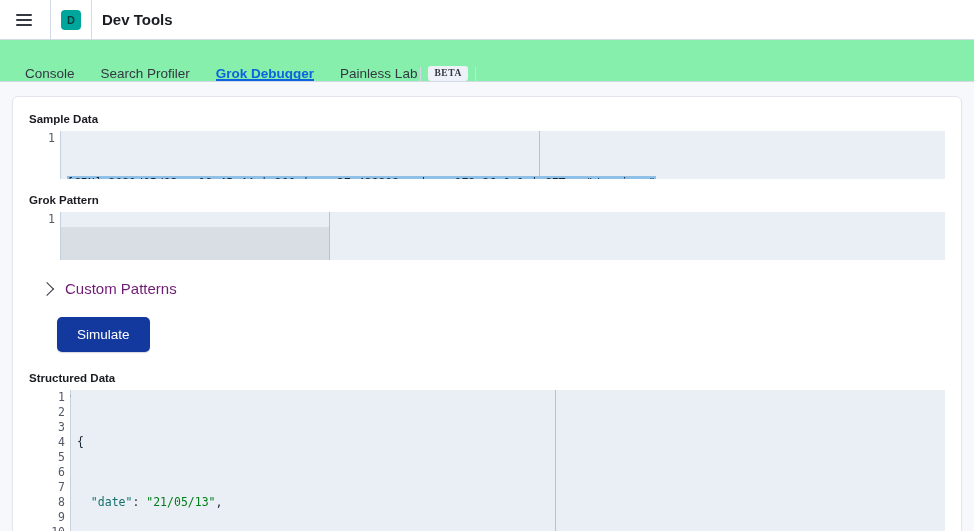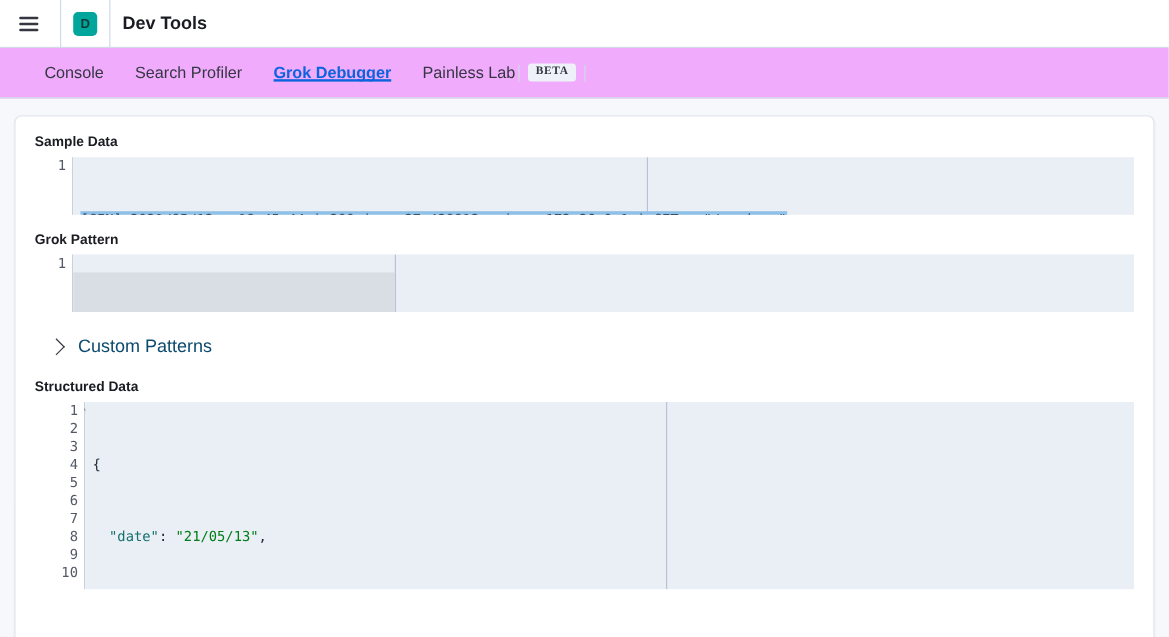--- a/index.html
+++ b/index.html
@@ -56,25 +56,25 @@
   .app-title {
     font-size: 15px;
     font-weight: bold;
     color: #1a1c21;
     white-space: nowrap;
   }
 
   
   .tabbar {
     height: 42px;
-    background: #f0abfc;
+    background: #86efac;
     border-bottom: 1px solid #d3dae6;
     display: flex;
-    align-items: center;
-    padding-left: 24px;
+    align-items: flex-end;
+    padding-left: 12px;
   }
   .tab {
     display: flex;
     align-items: center;
     padding: 0 13px;
     font-size: 13.5px;
     color: #343741;
     cursor: pointer;
     position: relative;
     white-space: nowrap;
@@ -212,21 +212,21 @@
   }
   .chev {
     width: 10px; height: 10px;
     border-right: 1.6px solid #343741;
     border-bottom: 1.6px solid #343741;
     transform: rotate(-45deg);
     margin-left: 1px;
   }
   .accordion-label {
     font-size: 15px;
-    color: #0c4a6e;
+    color: #701a75;
   }
 
   
   .btn-simulate {
     margin: 20px 0 0 28px;
     background: #14399e;
     color: #ffffff;
     border: none;
     border-radius: 5px;
     font-size: 13.5px;
@@ -302,20 +302,21 @@
       </div>
     </div>
 
     
     <div class="accordion">
       <span class="chev"></span>
       <span class="accordion-label">Custom Patterns</span>
     </div>
 
     
+    <button class="btn-simulate">Simulate</button>
 
     
     <div class="section-structured">
       <div class="field-label">Structured Data</div>
       <div class="editor structured">
         <div class="gutter">
           <div class="ln">
             <span>1</span>
             <span class="fold">▾</span>
           </div>

